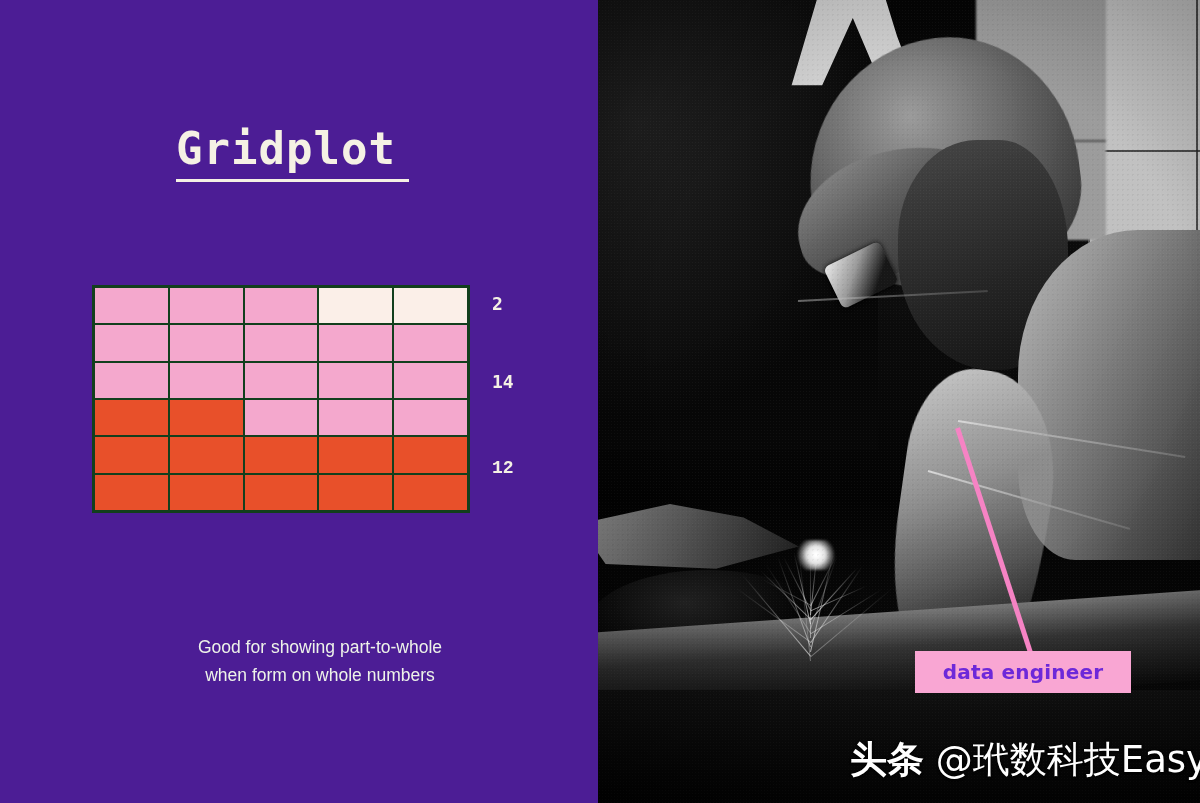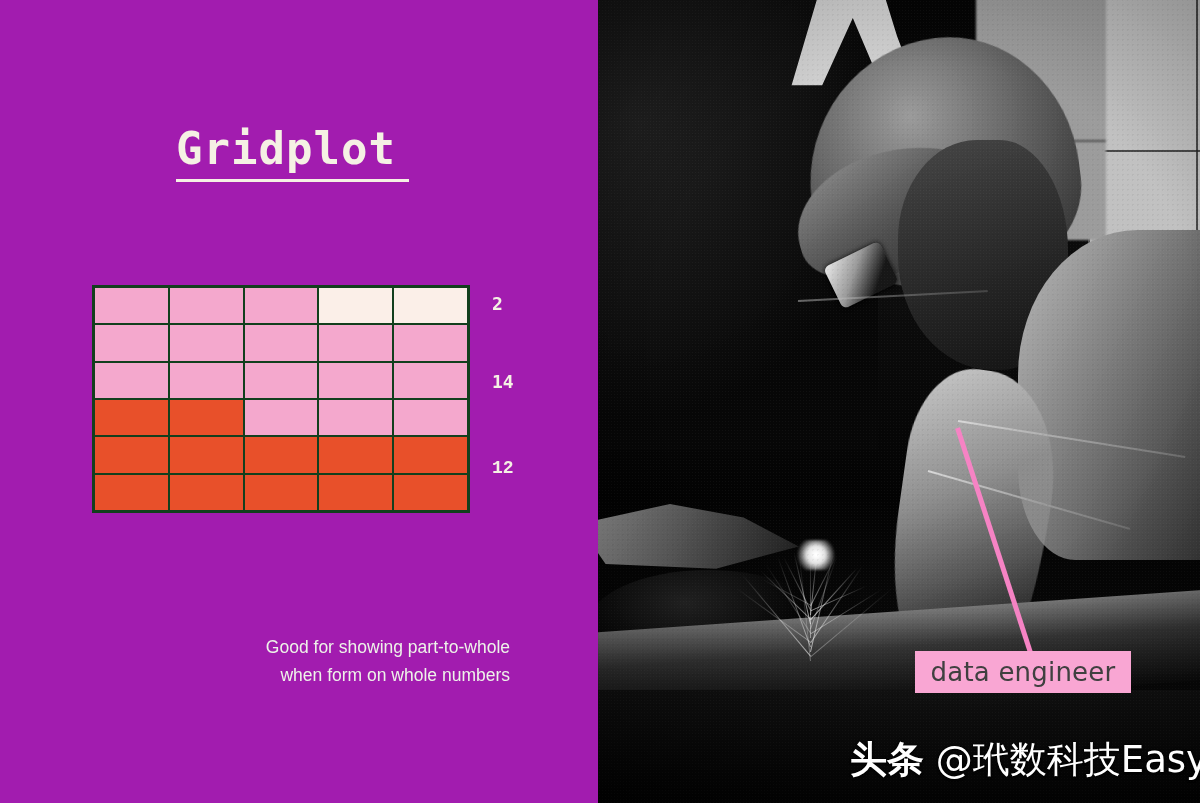--- a/index.html
+++ b/index.html
@@ -17,21 +17,21 @@
     font-family: "Liberation Sans", sans-serif;
     background: #17562a;
   }
 
   
   .left-panel {
     position: absolute;
     left: 0; top: 0;
     width: 598px;
     height: 803px;
-    background: #a21caf;
+    background: #4c1d95;
   }
 
   .slide-title {
     position: absolute;
     left: 176px;
     top: 127px;
     font-family: "DejaVu Sans Mono", "Liberation Mono", monospace;
     font-size: 44px;
     font-weight: 700;
     letter-spacing: 1px;
@@ -96,21 +96,21 @@
     position: absolute;
     left: 130px;
     top: 634px;
     width: 380px;
     text-align: right;
     color: #eef3e9;
     font-size: 17.5px;
     line-height: 1.58;
     font-weight: 400;
   }
-  .caption .line { display: block; white-space: nowrap; }
+  .caption .line { display: block; white-space: nowrap; text-align: center; }
 
   
   .photo-panel {
     position: absolute;
     left: 598px;
     top: 0;
     width: 602px;
     height: 803px;
     overflow: hidden;
     background: #1b1b1b;
@@ -310,23 +310,23 @@
     left: 915px;
     top: 651px;
     width: 216px;
     height: 42px;
     background: #f9a6d3;
     display: flex;
     align-items: center;
     justify-content: center;
   }
   .annot-label span {
-    color: #404040;
-    font-size: 26px;
-    font-weight: 400;
+    color: #6d28d9;
+    font-size: 20px;
+    font-weight: 700;
     letter-spacing: .2px;
     font-family: "DejaVu Sans", sans-serif;
   }
 
   
   .watermark {
     position: absolute;
     left: 850px;
     top: 735px;
     font-size: 37px;

